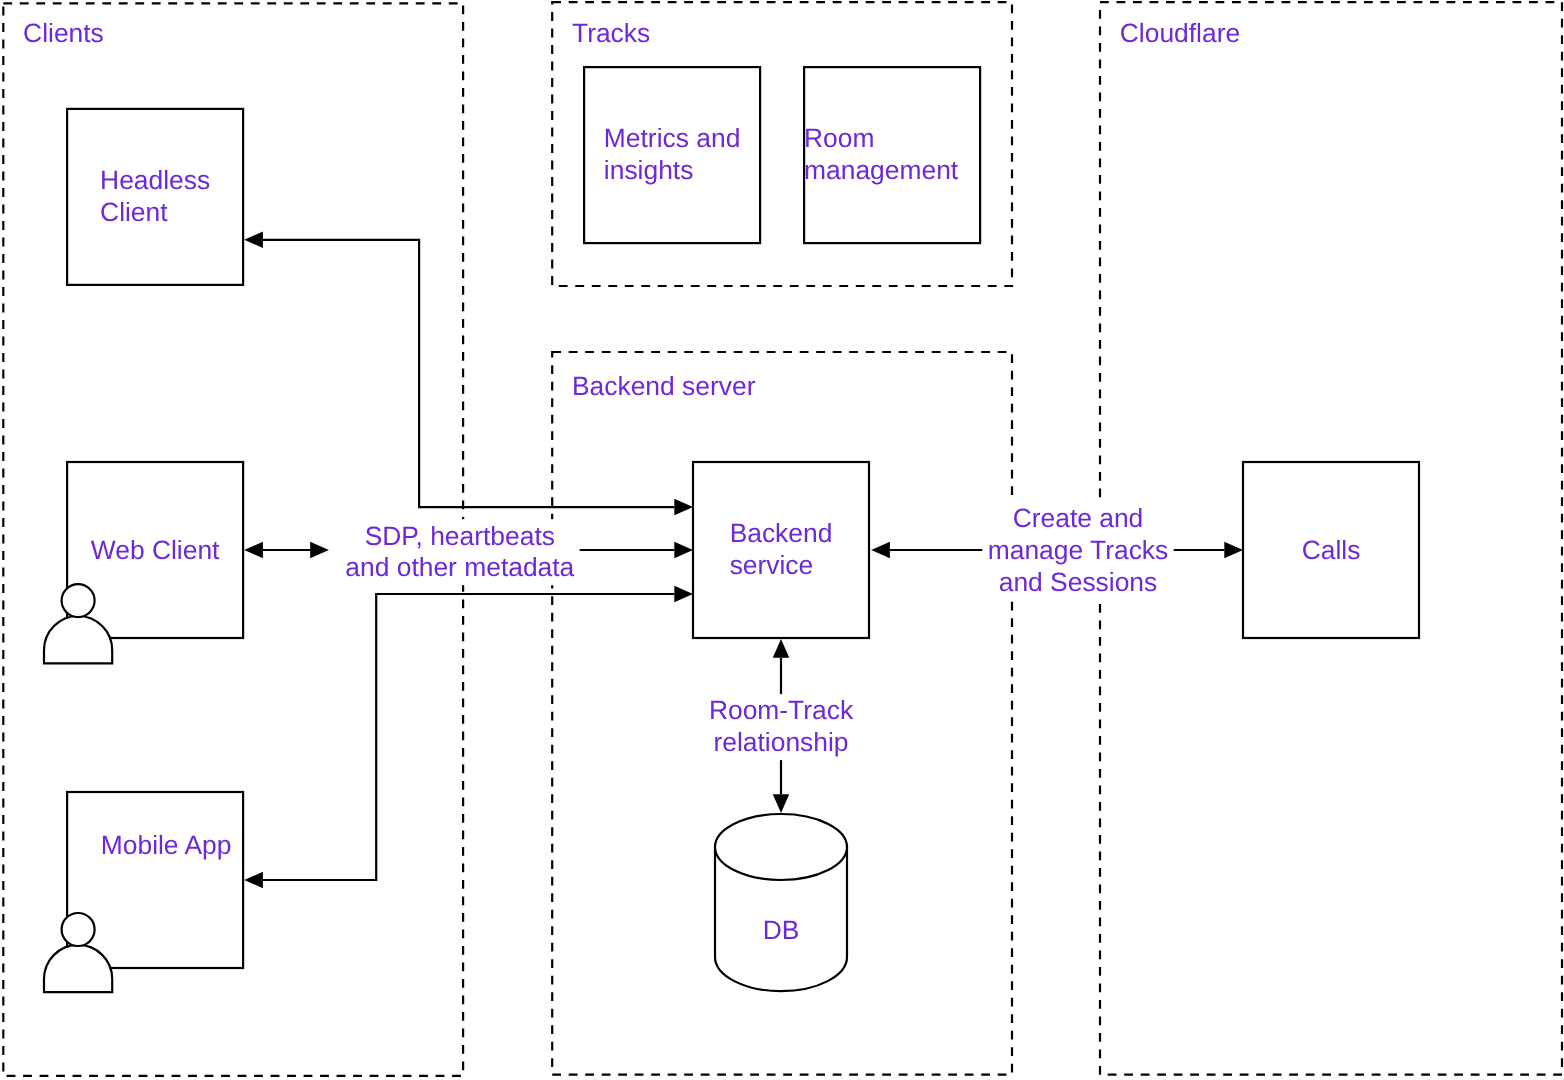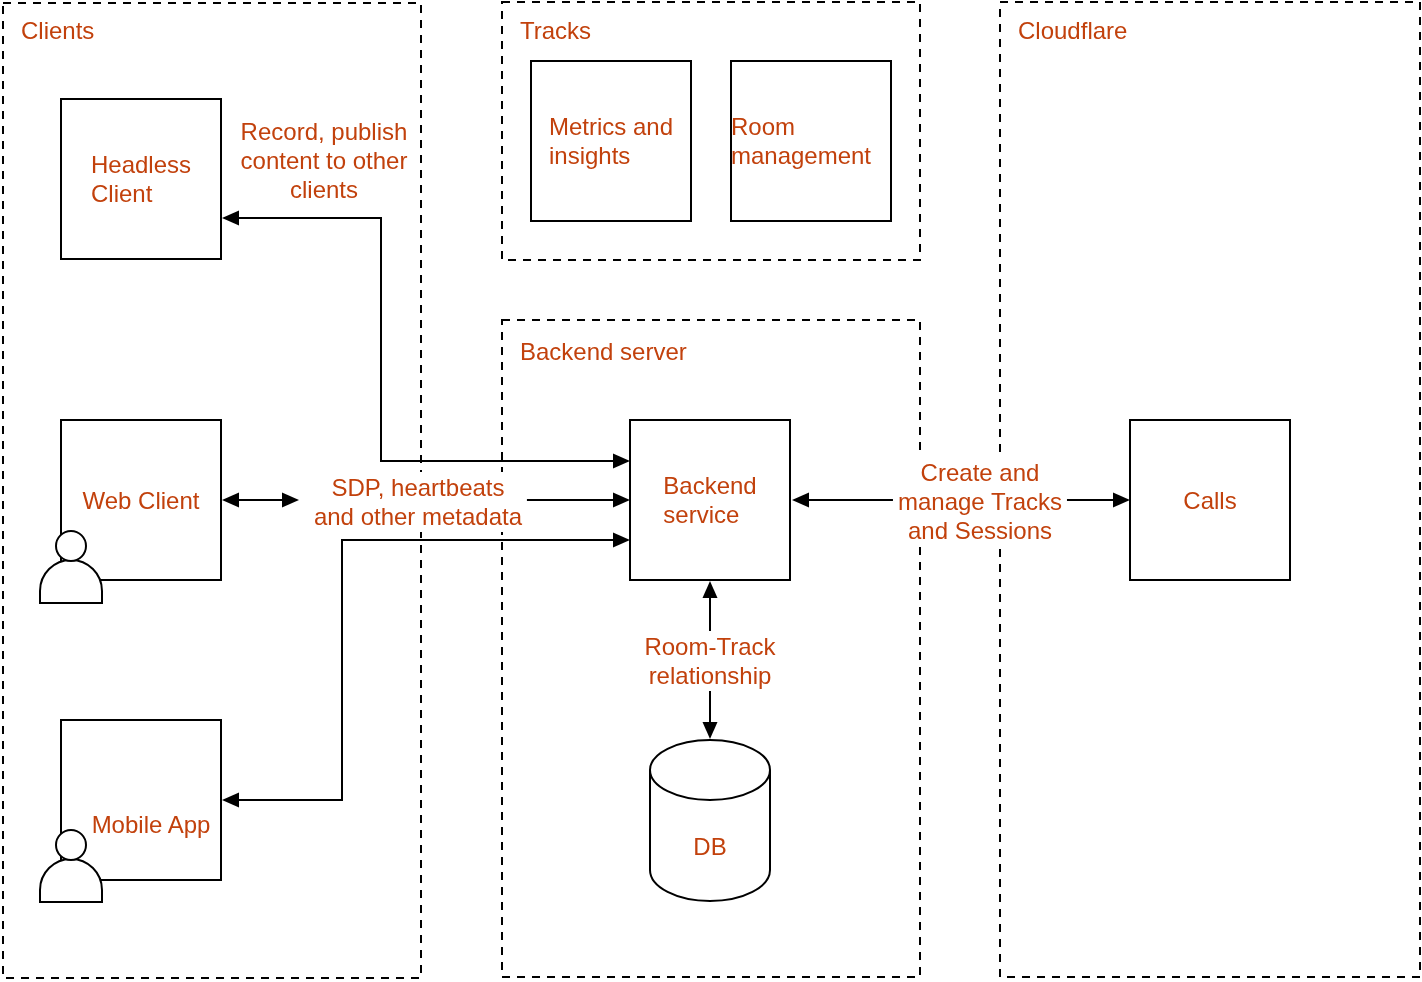--- a/index.html
+++ b/index.html
@@ -1,30 +1,30 @@
 <!DOCTYPE html>
 <html><head>
 <meta charset="utf-8">
 <style>
   html,body{margin:0;padding:0;background:#ffffff}
   #canvas{position:relative;width:1422px;height:982px;background:#ffffff;
-          font-family:"Liberation Sans",sans-serif;color:#c2410c;font-size:24px;overflow:hidden}
+          font-family:"Liberation Sans",sans-serif;color:#6d28d9;font-size:24px;overflow:hidden}
   #diagram-svg{position:absolute;left:0;top:0}
   .container-title{position:absolute;white-space:nowrap}
   #clients-title{left:21px;top:17px}
   #admin-title{left:520px;top:17px}
   #backend-server-title{left:520px;top:338px}
   #cloudflare-title{left:1018px;top:17px}
   .node-label{position:absolute;display:flex;align-items:center;justify-content:center;
               white-space:pre-line;line-height:29px}
   #headless-label{left:61px;top:99px;width:160px;height:160px}
   #metrics-label{left:531px;top:61px;width:160px;height:160px}
   #room-label{left:731px;top:61px;width:140px;height:160px}
   #web-label{left:61px;top:420px;width:160px;height:160px}
-  #mobile-label{left:61px;top:744px;width:180px;height:160px}
+  #mobile-label{left:61px;top:688px;width:180px;height:160px}
   #backend-label{left:630px;top:420px;width:160px;height:160px}
   #calls-label{left:1130px;top:420px;width:160px;height:160px}
   #db-label{left:650px;top:786px;width:120px;height:120px}
   .edge-label{position:absolute;transform:translate(-50%,-50%);text-align:center;
               white-space:pre-line;line-height:29px;background:#ffffff;padding:1px 5px}
   #record-label{left:324px;top:160px}
   #sdp-label{left:418px;top:502px}
   #create-label{left:980px;top:501px}
   #roomtrack-label{left:710px;top:661px}
 </style>
@@ -99,23 +99,20 @@
 insights</div>
   <div class="node-label" id="room-label">Room
 management</div>
   <div class="node-label" id="web-label">Web Client</div>
   <div class="node-label" id="mobile-label">Mobile App</div>
   <div class="node-label" id="calls-label">Calls</div>
   <div class="node-label" id="backend-label">Backend
 service</div>
   <div class="node-label" id="db-label">DB</div>
 
-  <div class="edge-label" id="record-label">Record, publish
-content to other
-clients</div>
   <div class="edge-label" id="sdp-label">SDP, heartbeats
 and other metadata</div>
   <div class="edge-label" id="create-label">Create and
 manage Tracks
 and Sessions</div>
   <div class="edge-label" id="roomtrack-label">Room-Track
 relationship</div>
 
 </div>
 

